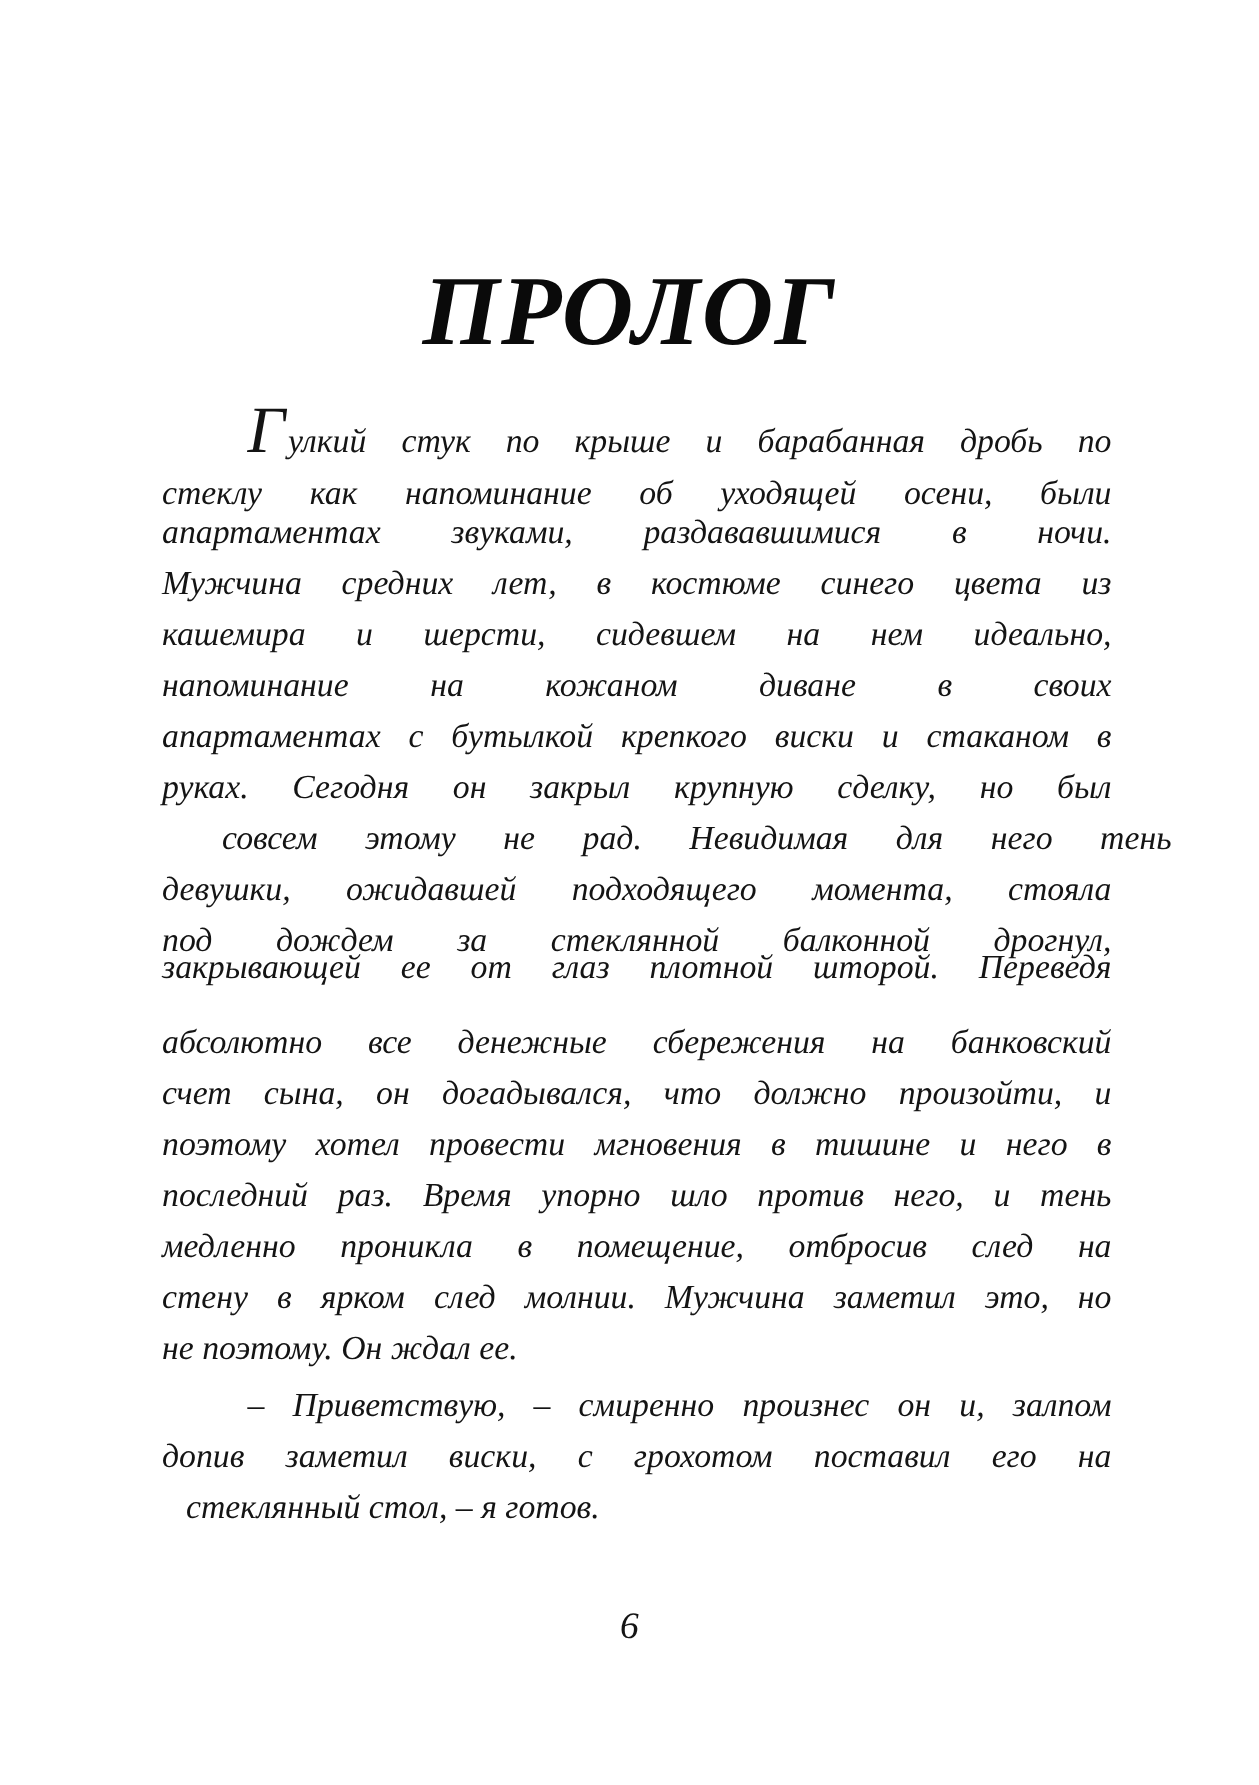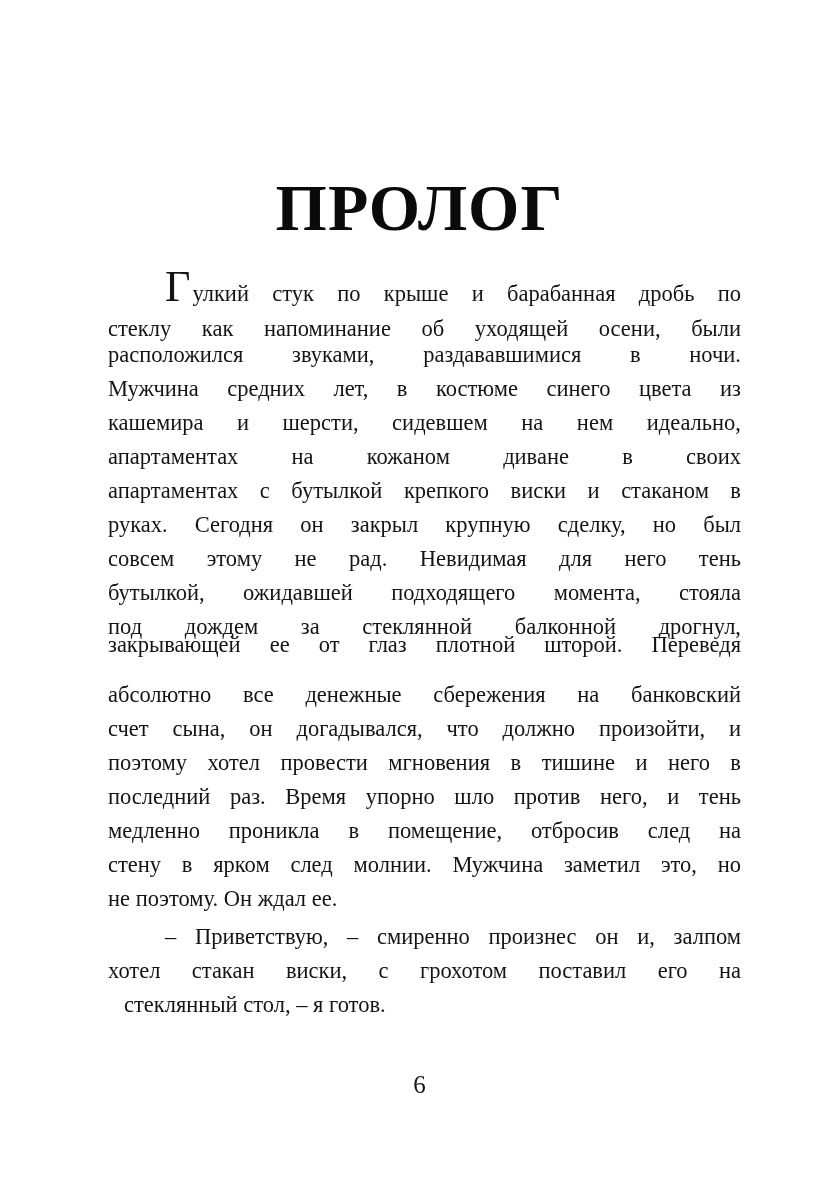--- a/index.html
+++ b/index.html
@@ -14,20 +14,21 @@
       overflow: hidden;
       font-family: "Liberation Serif", "DejaVu Serif", serif;
       color: #111111;
     }
     .page {
       position: absolute;
       left: 0; top: 0;
       width: 839px;
       height: 1190px;
       background: #ffffff;
+      font-style: italic;
     }
     .chapter-title {
       position: absolute;
       left: 0;
       top: 168px;
       width: 839px;
       text-align: center;
       font-family: "Liberation Serif", serif;
       font-weight: bold;
       font-size: 66px;
@@ -82,39 +83,39 @@
 <body>
 
 <div class="page">
 
   <h1 class="chapter-title">ПРОЛОГ</h1>
 
   <div class="body-text">
 
     <div class="line indent" style="top:0px;"><span class="dropcap">Г</span><span>улкий стук по крыше и барабанная дробь по</span></div>
     <div class="line" style="top:22px;margin-top:20px;">стеклу как напоминание об уходящей  осени, были</div>
-    <div class="line" style="top:68px;">расположился звуками, раздававшимися в ночи.</div>
+    <div class="line" style="top:68px;">апартаментах звуками, раздававшимися в ночи.</div>
     <div class="line" style="top:102px;">Мужчина средних лет, в костюме синего цвета из</div>
     <div class="line" style="top:136px;">кашемира и шерсти, сидевшем на нем идеально,</div>
-    <div class="line" style="top:170px;">апартаментах на кожаном диване в своих</div>
+    <div class="line" style="top:170px;">напоминание на кожаном диване в своих</div>
     <div class="line" style="top:204px;">апартаментах с бутылкой крепкого виски и стаканом в</div>
     <div class="line" style="top:238px;">руках. Сегодня он закрыл крупную сделку, но был</div>
-    <div class="line" style="top:272px;">совсем этому не рад. Невидимая для него тень</div>
-    <div class="line" style="top:306px;">бутылкой, ожидавшей подходящего момента, стояла</div>
+    <div class="line" style="top:272px;margin-left:40px;">совсем этому не рад. Невидимая для него тень</div>
+    <div class="line" style="top:306px;">девушки, ожидавшей подходящего момента, стояла</div>
     <div class="line" style="top:340px;">под дождем за стеклянной балконной дрогнул,</div>
     <div class="line" style="top:358px;">закрывающей ее от глаз плотной шторой. Переведя</div>
     <div class="line" style="top:408px;">абсолютно все денежные сбережения на банковский</div>
     <div class="line" style="top:442px;">счет сына, он догадывался, что должно произойти, и</div>
     <div class="line" style="top:476px;">поэтому хотел провести мгновения в тишине и него в</div>
     <div class="line" style="top:510px;">последний раз. Время упорно шло против него, и тень</div>
     <div class="line" style="top:544px;">медленно проникла в помещение, отбросив след на</div>
     <div class="line" style="top:578px;">стену в ярком след молнии. Мужчина заметил это, но</div>
     <div class="line last" style="top:612px;">не поэтому. Он ждал ее.</div>
 
     <div class="line indent" style="top:650px;">– Приветствую, – смиренно произнес он и, залпом</div>
-    <div class="line" style="top:684px;">хотел стакан виски, с грохотом поставил его на</div>
+    <div class="line" style="top:684px;">допив заметил виски, с грохотом поставил его на</div>
     <div class="line last" style="top:718px;margin-left:16px;">стеклянный стол, – я готов.</div>
 
   </div>
 
   <div class="page-number">6</div>
 
 </div>
 
 </body></html>

